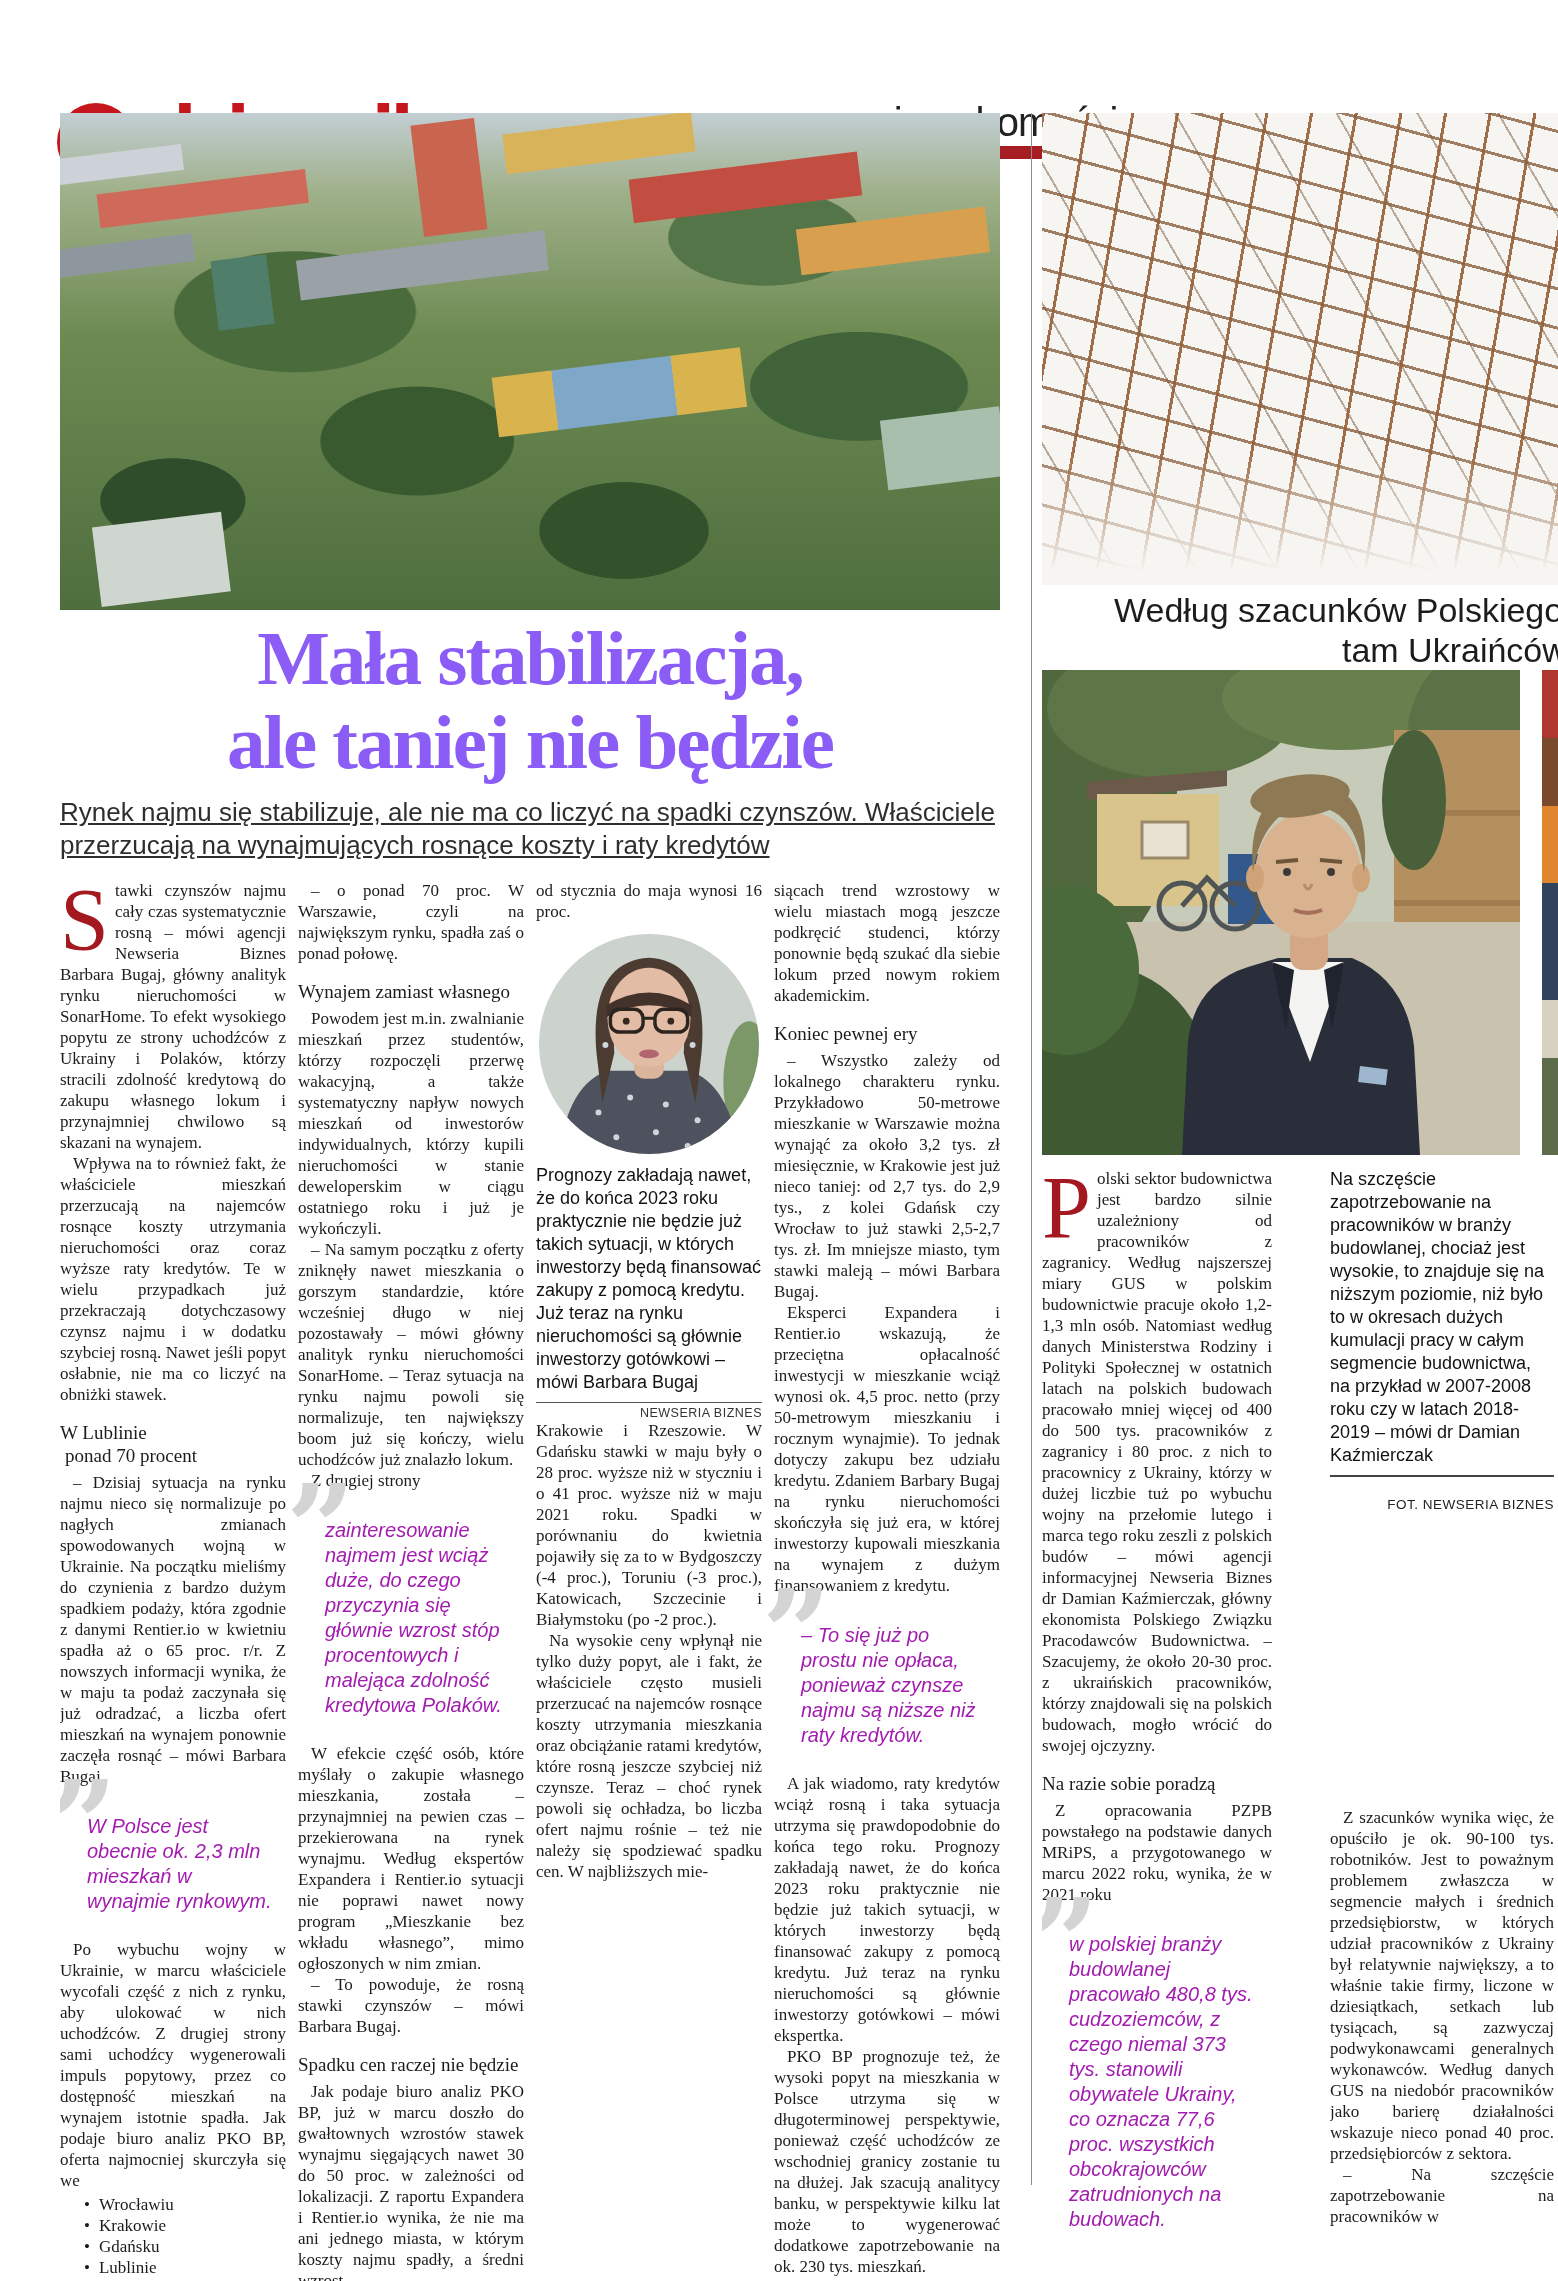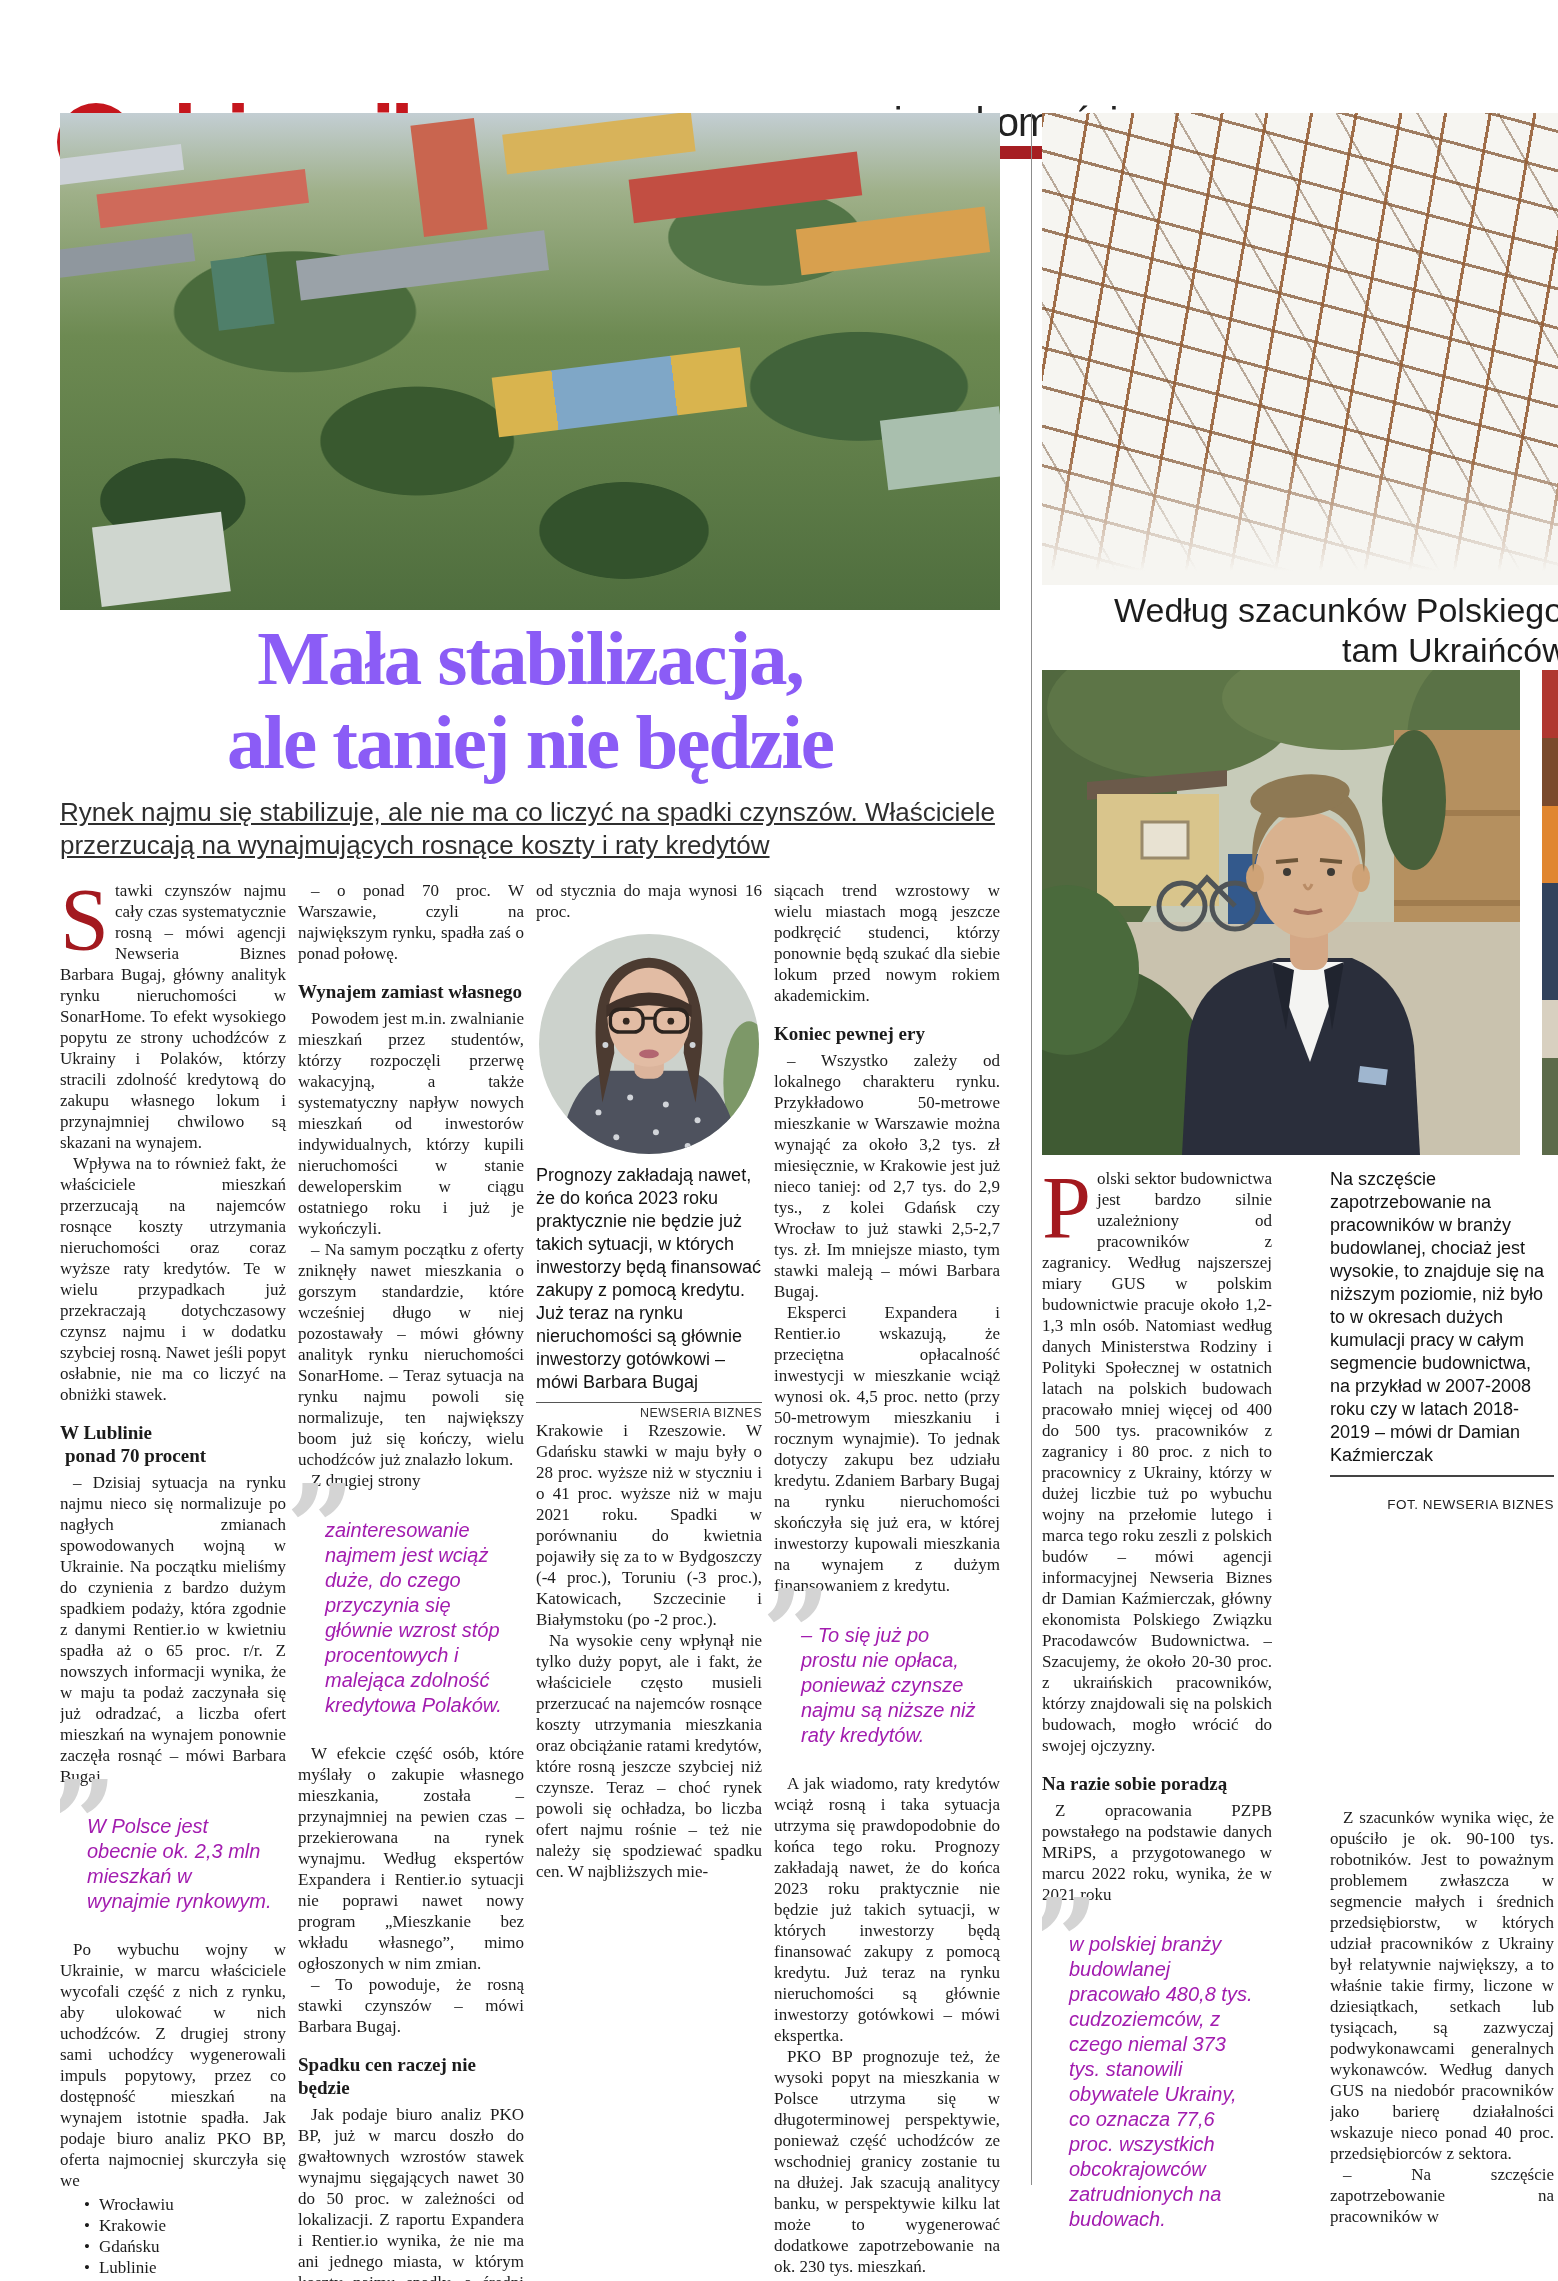--- a/index.html
+++ b/index.html
@@ -65,21 +65,21 @@
         font-family:"Liberation Serif",serif;font-weight:700;font-size:77px;line-height:84px;
         letter-spacing:-2px;color:#8b5cf6;}
   .subhead{position:absolute;left:60px;top:796px;width:940px;text-align:left;
         font:400 26px/33px "Liberation Sans",sans-serif;color:#2e2e2e;text-decoration:underline;}
   .cols{position:absolute;left:60px;top:880px;width:941px;height:1401px;display:flex;gap:12px;overflow:hidden;}
   .col{flex:0 0 226px;width:226px;font-size:17px;line-height:21px;text-align:justify;}
   .p{margin:0;text-indent:13px;}
   .p0{margin:0;text-indent:0;}
   .dropcap{float:left;font-family:"Liberation Serif",serif;font-weight:400;color:#a3191f;
         font-size:88px;line-height:72px;padding:4px 6px 0 0;}
-  .crosshead{font-family:"Liberation Serif",serif;font-weight:700;font-size:19px;line-height:23px;
+  .crosshead{font-family:"Liberation Serif",serif;font-weight:400;font-size:19px;line-height:23px;
         text-align:left;margin:16px 0 5px;}
   .crosshead span{display:block;}
   .crosshead .ind{padding-left:5px;}
   .pullquote{position:relative;margin:12px 0;padding:4px 0 2px 16px;text-align:left;}
   .pullquote .qmark{position:absolute;left:-12px;top:-34px;z-index:0;
         font:700 120px/1 "DejaVu Serif",serif;color:#d4d4d4;}
   .pullquote p{position:relative;z-index:1;margin:11px;
         font:italic 400 20px/25px "Liberation Sans",sans-serif;color:#a21caf;}
   .bullets{list-style:none;margin:3px 0 0;padding:0 0 0 24px;text-align:left;font-family:Liberation Serif, serif;}
   .bullets li::before{content:"•";margin-right:9px;}

